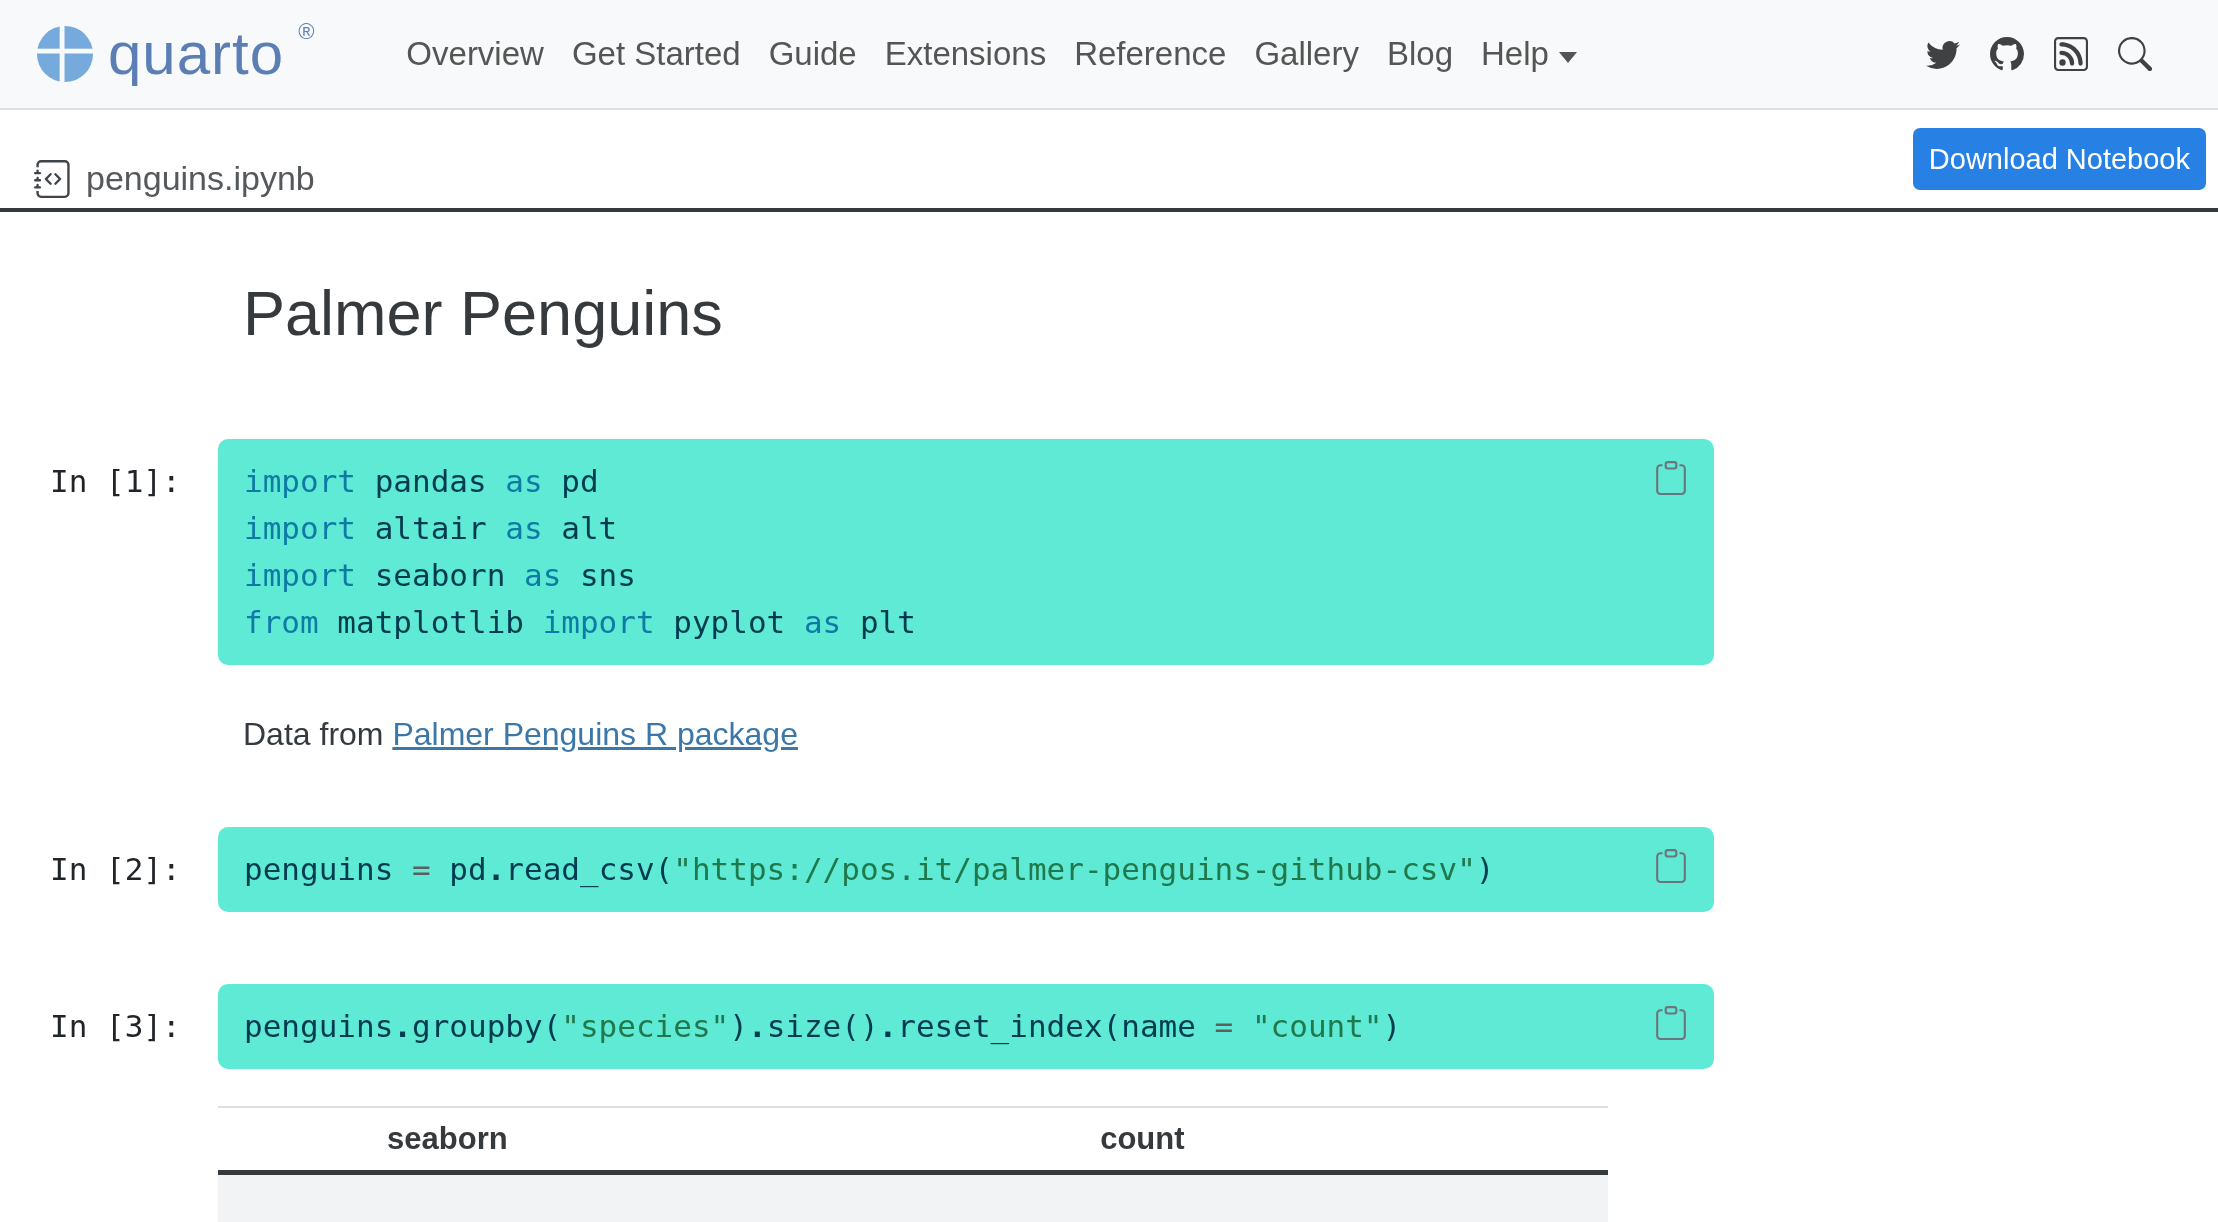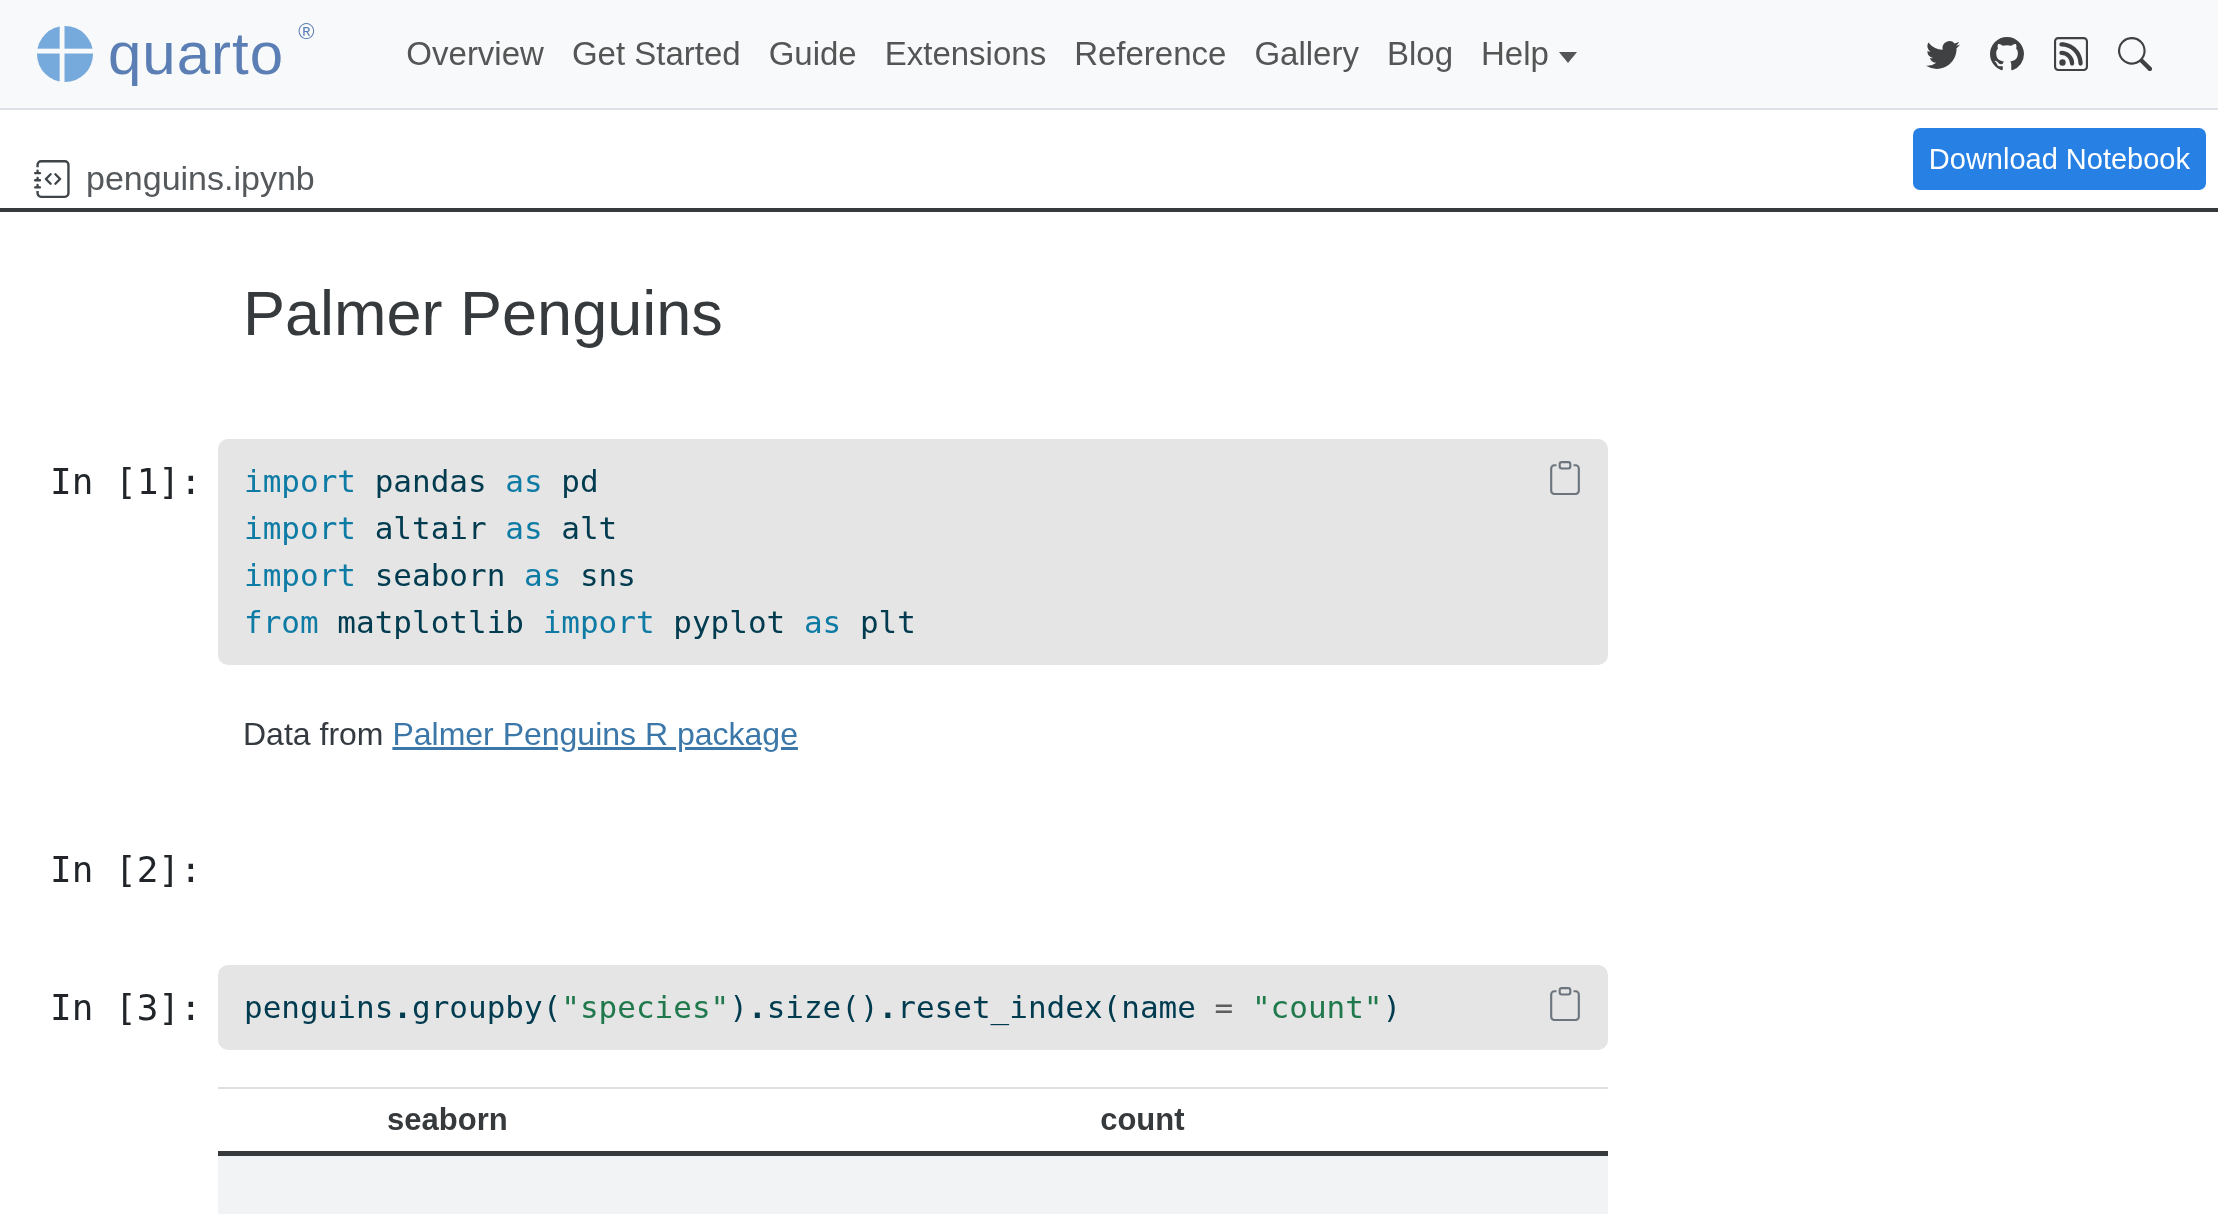--- a/index.html
+++ b/index.html
@@ -30,23 +30,23 @@
   .nb-filename { font-size:34px; color:#55595c; }
   .download-btn { margin-left:auto; background:#2780e3; color:#fff; border:none;
     font-family:"Liberation Sans", sans-serif; font-size:29px; height:62px; padding:0 16px;
     border-radius:7px; cursor:pointer; }
 
   
   .page-title { font-size:63px; font-weight:400; color:#373a3c; margin:65px 0 90px 243px; line-height:72px; }
 
   .cell { display:flex; align-items:flex-start; margin-left:50px; }
   .cell-label { width:135px; font-family:"DejaVu Sans Mono","Liberation Mono",monospace;
-    font-size:36px; color:#212529; line-height:47px; padding-top:19px; margin-right:33px;
+    font-size:31px; color:#212529; line-height:47px; padding-top:19px; margin-right:33px;
     white-space:nowrap; }
-  .cell-box { position:relative; width:1390px; background:#e5e5e5; border-radius:10px;
+  .cell-box { position:relative; width:1496px; background:#5eead4; border-radius:10px;
     padding:19px 26px; }
   .code { font-family:"DejaVu Sans Mono","Liberation Mono",monospace; font-size:31px;
     line-height:47px; color:#003b4f; white-space:pre; }
   .tok-kw { color:#0e7ba5; }
   .tok-st { color:#20794d; }
   .tok-op { color:#5e5e5e; }
   .tok-dot { color:#003b4f; font-weight:bold; }
   .copy-btn { position:absolute; top:20px; right:26px; width:34px; height:38px;
     background:transparent; border:none; color:#6c757d; cursor:pointer; padding:0; }
   .copy-btn svg { width:34px; height:38px; }
@@ -145,20 +145,29 @@
               <path d="M9.5 1a.5.5 0 0 1 .5.5v1a.5.5 0 0 1-.5.5h-3a.5.5 0 0 1-.5-.5v-1a.5.5 0 0 1 .5-.5h3zm-3-1A1.5 1.5 0 0 0 5 1.5v1A1.5 1.5 0 0 0 6.5 4h3A1.5 1.5 0 0 0 11 2.5v-1A1.5 1.5 0 0 0 9.5 0h-3z"></path>
             </svg>
       </button>
     </div>
   </div>
 
   <p class="para"><span>Data from </span><a>Palmer Penguins R package</a></p>
 
   <div class="cell">
     <div class="cell-label">In [2]:</div>
+    <div class="cell-box">
+      <pre class="code"><div class="code-line"><span class="tok-tx">penguins </span><span class="tok-op">= </span><span class="tok-tx">pd</span><span class="tok-dot">.</span><span class="tok-tx">read_csv(</span><span class="tok-st">"https://pos.it/palmer-penguins-github-csv"</span><span class="tok-tx">)</span></div></pre>
+      <button class="copy-btn">
+        <svg viewBox="0 0 16 16" fill="currentColor">
+              <path d="M4 1.5H3a2 2 0 0 0-2 2V14a2 2 0 0 0 2 2h10a2 2 0 0 0 2-2V3.5a2 2 0 0 0-2-2h-1v1h1a1 1 0 0 1 1 1V14a1 1 0 0 1-1 1H3a1 1 0 0 1-1-1V3.5a1 1 0 0 1 1-1h1v-1z"></path>
+              <path d="M9.5 1a.5.5 0 0 1 .5.5v1a.5.5 0 0 1-.5.5h-3a.5.5 0 0 1-.5-.5v-1a.5.5 0 0 1 .5-.5h3zm-3-1A1.5 1.5 0 0 0 5 1.5v1A1.5 1.5 0 0 0 6.5 4h3A1.5 1.5 0 0 0 11 2.5v-1A1.5 1.5 0 0 0 9.5 0h-3z"></path>
+            </svg>
+      </button>
+    </div>
   </div>
 
   <div class="cell">
     <div class="cell-label">In [3]:</div>
     <div class="cell-box">
       <pre class="code"><div class="code-line"><span class="tok-tx">penguins</span><span class="tok-dot">.</span><span class="tok-tx">groupby(</span><span class="tok-st">"species"</span><span class="tok-tx">)</span><span class="tok-dot">.</span><span class="tok-tx">size()</span><span class="tok-dot">.</span><span class="tok-tx">reset_index(name </span><span class="tok-op">= </span><span class="tok-st">"count"</span><span class="tok-tx">)</span></div></pre>
       <button class="copy-btn">
         <svg viewBox="0 0 16 16" fill="currentColor">
               <path d="M4 1.5H3a2 2 0 0 0-2 2V14a2 2 0 0 0 2 2h10a2 2 0 0 0 2-2V3.5a2 2 0 0 0-2-2h-1v1h1a1 1 0 0 1 1 1V14a1 1 0 0 1-1 1H3a1 1 0 0 1-1-1V3.5a1 1 0 0 1 1-1h1v-1z"></path>
               <path d="M9.5 1a.5.5 0 0 1 .5.5v1a.5.5 0 0 1-.5.5h-3a.5.5 0 0 1-.5-.5v-1a.5.5 0 0 1 .5-.5h3zm-3-1A1.5 1.5 0 0 0 5 1.5v1A1.5 1.5 0 0 0 6.5 4h3A1.5 1.5 0 0 0 11 2.5v-1A1.5 1.5 0 0 0 9.5 0h-3z"></path>

